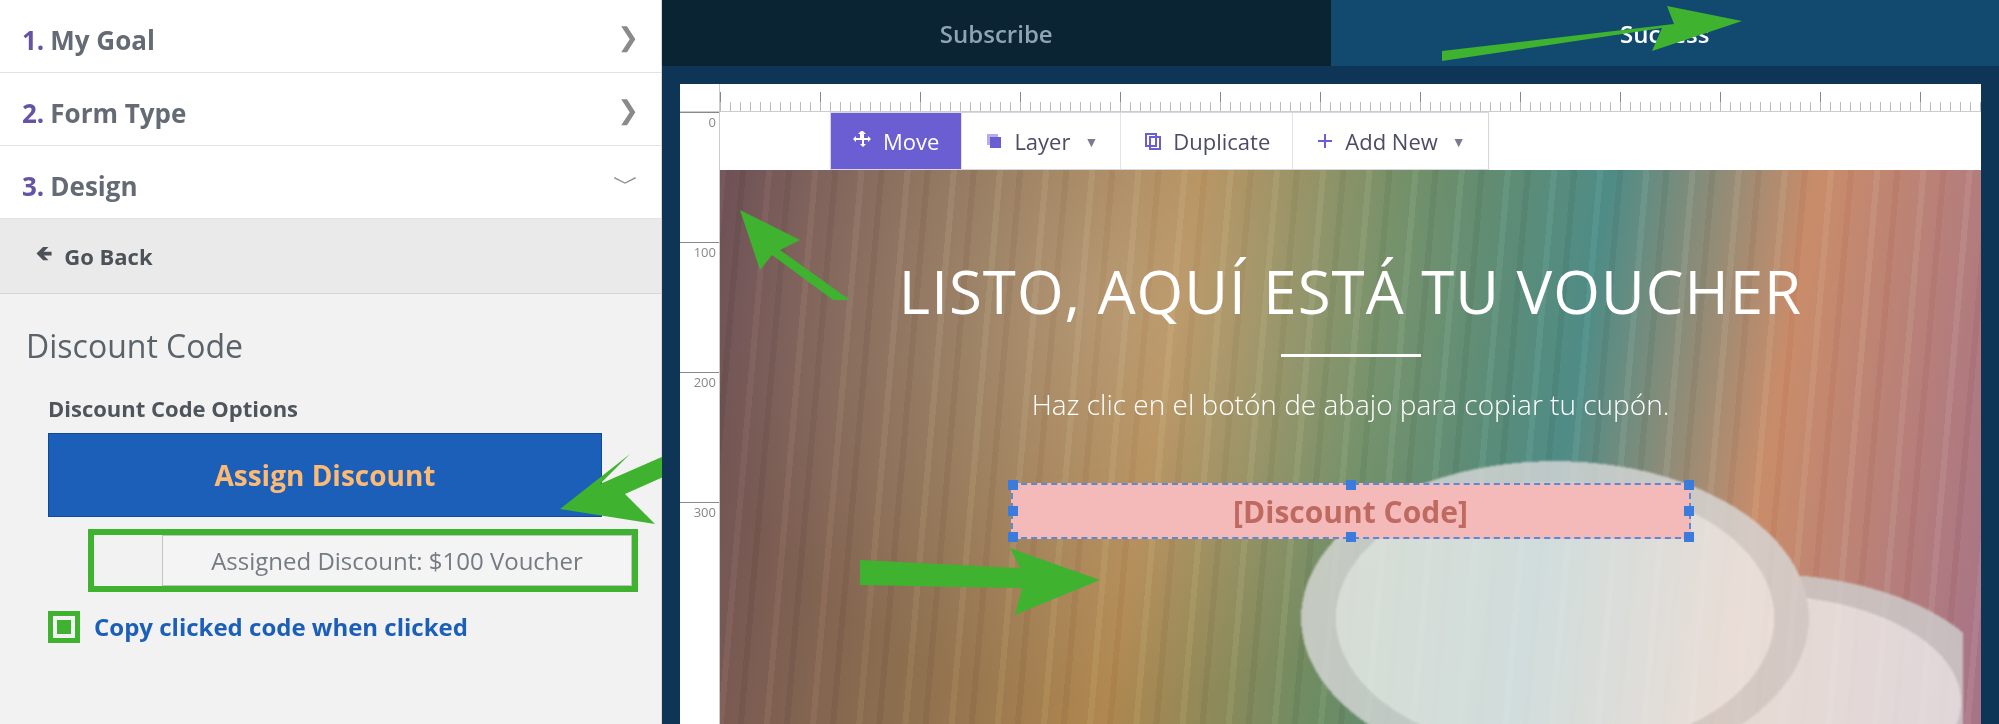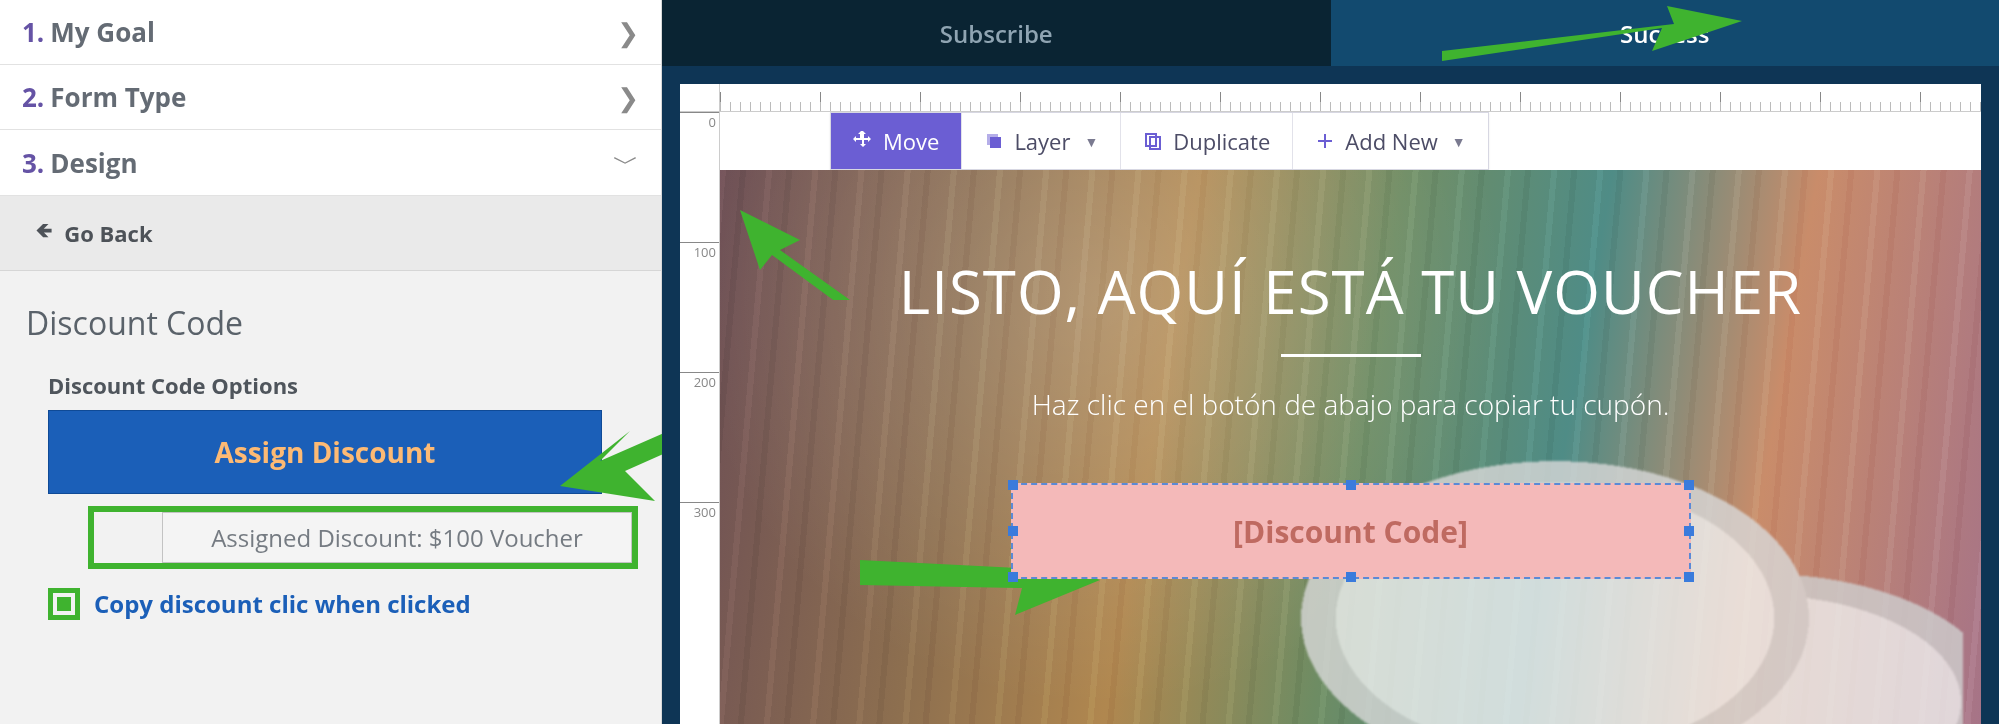--- a/index.html
+++ b/index.html
@@ -2,21 +2,21 @@
 <html><head>
 <meta charset="utf-8">
 <style>
   * { box-sizing: border-box; margin: 0; padding: 0; }
   body { font-family: -apple-system, "Segoe UI", "Open Sans", Arial, sans-serif; color: #31373d; }
   .app { display: flex; width: 1999px; height: 724px; overflow: hidden; }
 
   
   .sidebar { width: 662px; background: #fff; border-right: 1px solid #d9d9d9; display: flex; flex-direction: column; }
   .step { display: flex; align-items: center; justify-content: space-between; padding: 14px 22px; border-bottom: 1px solid #e2e2e2; cursor: pointer; }
-  .step-label { font-size: 26px; font-weight: 700; color: #646b74; }
+  .step-label { font-size: 26px; font-weight: 700; color: #646b74; margin-top: 8px; }
   .step-label .num { color: #6553a5; margin-right: 6px; }
   .chevron { font-size: 26px; color: #8a8a8a; }
   .goback { background: #eaeaea; padding: 20px 36px; font-weight: 700; font-size: 22px; color: #4d5258; cursor: pointer; display: flex; align-items: center; gap: 12px; border-bottom: 1px solid #d6d6d6; }
   .goback .arrow { font-size: 20px; }
   .panel { padding: 30px 26px 10px 26px; background: #f2f2f2; flex: 1; position: relative; }
   .panel h1 { font-size: 32px; font-weight: 400; color: #5a626a; margin-bottom: 26px; }
   .opts-label { font-size: 22px; font-weight: 700; color: #4f555c; margin-left: 22px; margin-bottom: 10px; }
   .assign-btn { display: block; width: 554px; margin: 0 0 12px 22px; background: #1b5fb8; color: #fdba74; font-weight: 700; font-size: 28px; padding: 22px 0; border: 1px solid #0f4a96; text-align: center; cursor: pointer; }
   .assigned { width: 470px; margin-left: 68px; background: #f4f4f4; border: 1px solid #c3c3c3; padding: 8px 12px; font-size: 24px; color: #757b82; text-align: center; }
   .assigned-wrap { border: 6px solid #3fb32f; display: inline-block; margin-left: 62px; margin-bottom: 10px; }
@@ -69,21 +69,21 @@
     mix-blend-mode: overlay;
   }
   .popup-bg::after{
     content:""; position:absolute; left:50%; bottom:-60px; width:680px; height:420px; transform:translateX(-10%);
     background: radial-gradient(ellipse at 40% 40%, #f2f2f2 0 38%, #d9d9d9 38% 44%, transparent 44%), radial-gradient(ellipse at 70% 60%, #efefef 0 30%, #cfcfcf 30% 36%, transparent 36%);
     filter: blur(1px); opacity:0.8; pointer-events:none;
   }
   .popup-title { font-size: 60px; letter-spacing: 1px; font-weight: 400; text-align: center; position:relative; z-index:2;}
   .popup-divider { width: 140px; height: 3px; background: #fff; margin: 22px 0 28px 0; position:relative; z-index:2;}
   .popup-sub { font-size: 28px; font-weight: 300; position:relative; z-index:2;}
-  .disc-elem { margin-top: 60px; width: 680px; height: 96px; background: #f4b9b9; border: 2px dashed #5a8ad6; display: flex; align-items: center; justify-content: center; font-size: 30px; font-weight: 700; color: #bf6a61; position:relative; z-index:2; }
+  .disc-elem { margin-top: 60px; width: 680px; height: 56px; background: #f4b9b9; border: 2px dashed #5a8ad6; display: flex; align-items: center; justify-content: center; font-size: 30px; font-weight: 700; color: #bf6a61; position:relative; z-index:2; }
   .sel-handle { position: absolute; width: 10px; height: 10px; background: #3a7bdc; }
   .sel-handle.tl{ left:-5px; top:-5px;} .sel-handle.tr{ right:-5px; top:-5px;} .sel-handle.bl{ left:-5px; bottom:-5px;} .sel-handle.br{ right:-5px; bottom:-5px;}
   .sel-handle.tm{ left:50%; top:-5px; transform:translateX(-50%);} .sel-handle.bm{ left:50%; bottom:-5px; transform:translateX(-50%);} 
   .sel-handle.ml{ left:-5px; top:50%; transform:translateY(-50%);} .sel-handle.mr{ right:-5px; top:50%; transform:translateY(-50%);}
 
 </style>
 </head>
 <body>
 
 <div class="app">
@@ -120,21 +120,21 @@
       <h1>Discount Code</h1>
       <div class="opts-label">Discount Code Options</div>
       <div class="assign-btn">Assign Discount</div>
       <div class="assigned-wrap">
         <div class="assigned">Assigned Discount: $100 Voucher</div>
       </div>
       <div class="copy-row">
         <span class="checkbox">
             <span class="checkbox-inner"></span>
           </span>
-        <span class="copy-label">Copy discount clic when clicked</span>
+        <span class="copy-label">Copy clicked code when clicked</span>
       </div>
 
       
       <div class="arrow-annot" style="left:560px; top:120px;">
         <svg width="200" height="110" viewBox="0 0 200 110">
           <defs></defs>
           <path d="M200 0 L40 70 L70 40 L0 95 L95 110 L65 80 L200 20 Z" fill="#3fb32f"></path>
         </svg>
       </div>
     </div>

